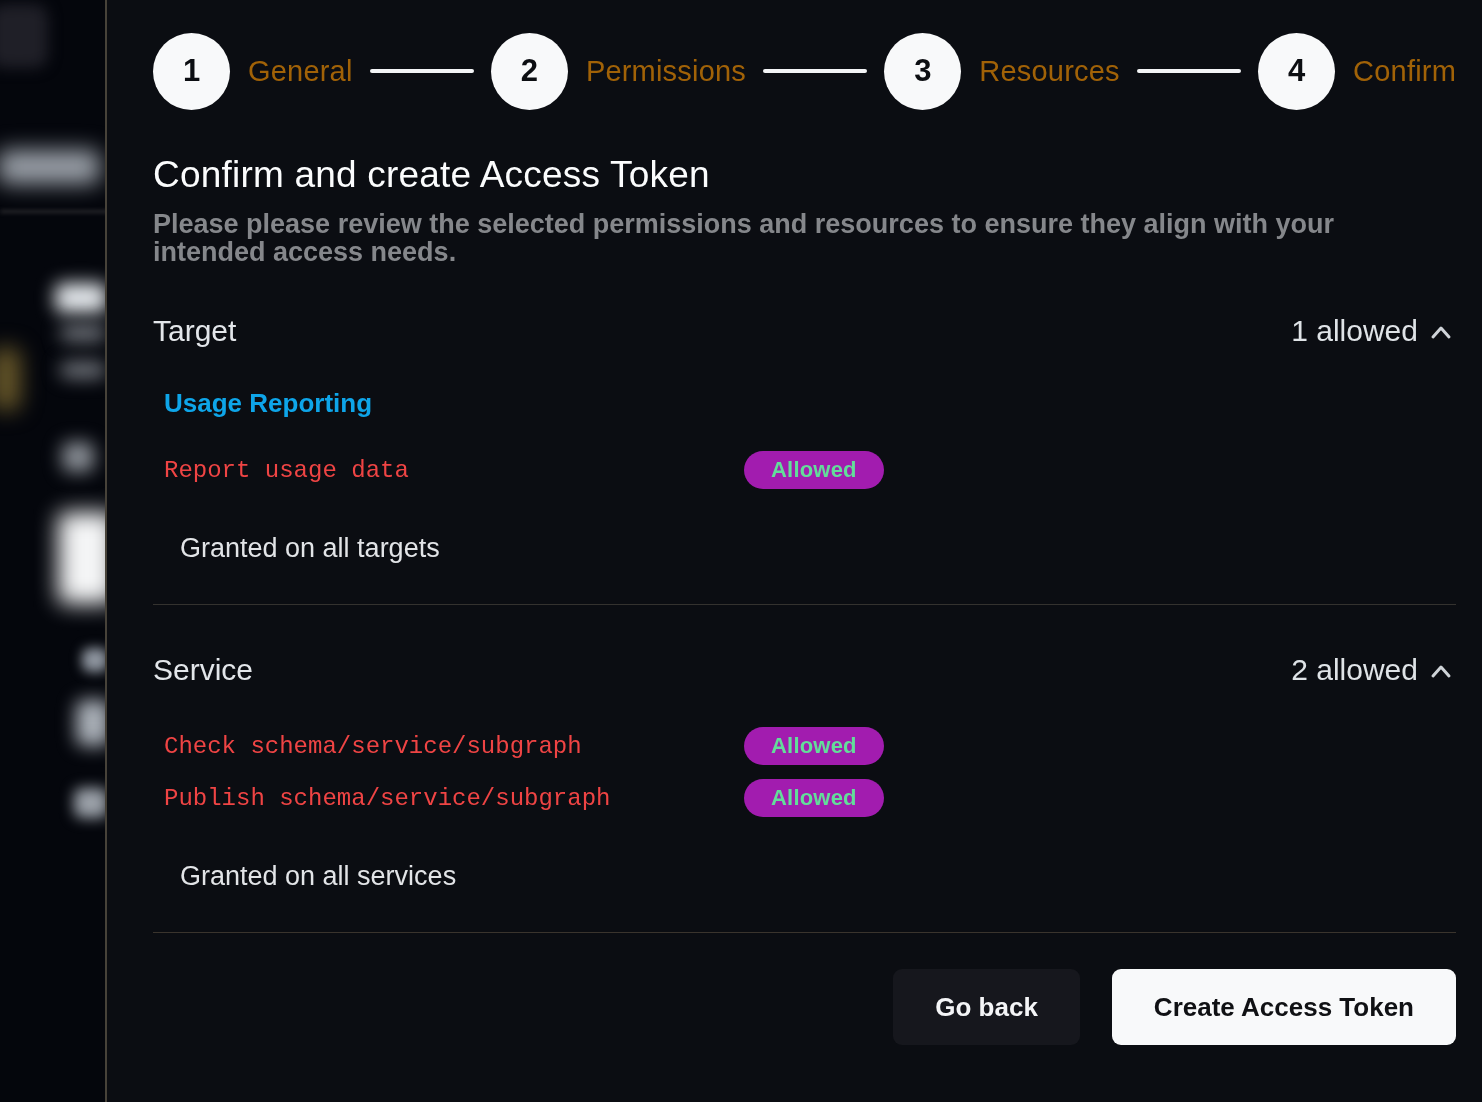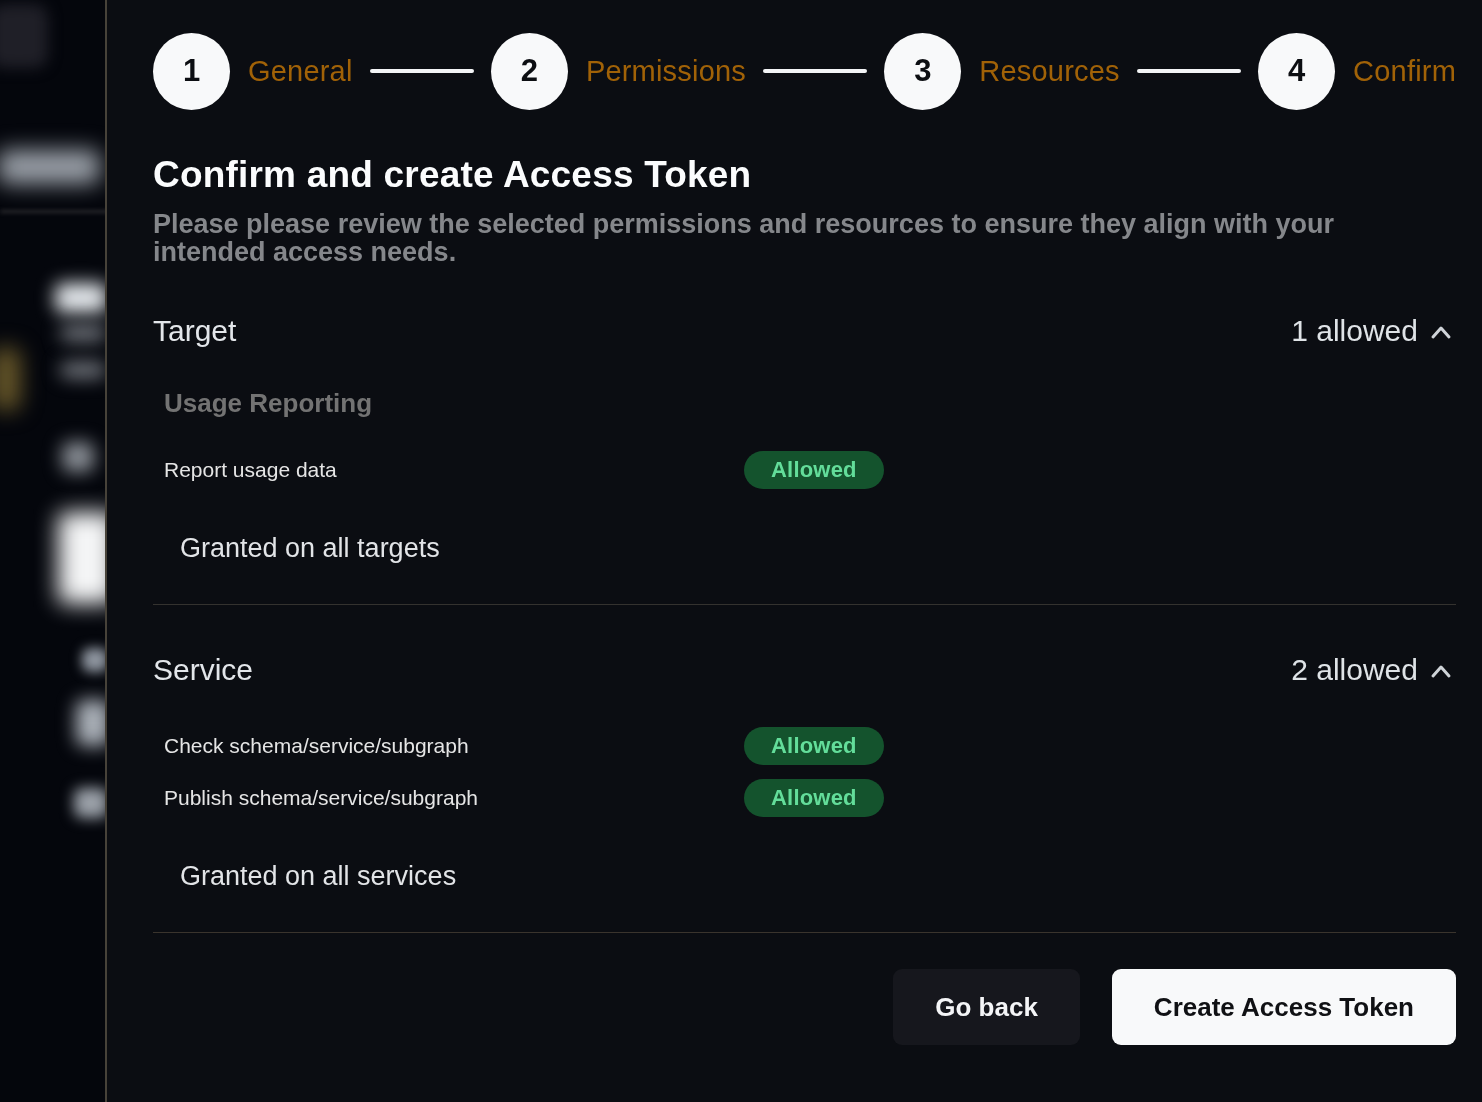--- a/index.html
+++ b/index.html
@@ -49,45 +49,45 @@
   .step-circle {
     width: 77px; height: 77px; border-radius: 50%;
     background: #f8f9fa; color: #0c0e12;
     display: flex; align-items: center; justify-content: center;
     font-size: 31px; font-weight: 700; flex: none;
   }
   .step-label { font-size: 29px; font-weight: 500; color: #a16207; letter-spacing: 0.2px; }
   .step-connector { flex: 1 1 0; height: 4px; background: #f3f4f6; border-radius: 2px; min-width: 60px; }
 
   
-  .page-title { margin-top: 44px; font-size: 37px; font-weight: 700; color: #fbfcfd; letter-spacing: 0.2px; }
+  .page-title { margin-top: 44px; font-size: 37px; font-weight: 400; color: #fbfcfd; letter-spacing: 0.2px; }
   .page-desc {
     margin-top: 14px; font-size: 27px; line-height: 28px;
     color: #85878b; max-width: 1230px; font-weight: 700;
   }
 
   
   .section-header {
     display: flex; align-items: center; justify-content: space-between;
     margin-top: 48px;
   }
   .section-name { font-size: 30px; color: #e3e6ea; font-weight: 400; }
   .section-right { display: flex; align-items: flex-end; gap: 8px; cursor: pointer; }
   .allowed-count { font-size: 30px; color: #dfe3e7; font-weight: 400; }
   .chevron { width: 30px; height: 30px; display: flex; align-items: center; justify-content: center; }
 
   .group { margin-top: 40px; margin-left: 11px; }
-  .group-heading { font-size: 26px; font-weight: 700; color: #737373; }
+  .group-heading { font-size: 26px; font-weight: 700; color: #0ea5e9; }
   .perm-row { display: flex; align-items: center; margin-top: 32px; }
   .perm-row + .perm-row { margin-top: 14px; }
-  .perm-label { width: 580px; font-size: 21px; color: #e5e5e5; font-weight: 400; }
+  .perm-label { width: 580px; font-size: 24px; color: #ef4444; font-weight: 400; font-family: Liberation Mono, monospace; }
   .badge {
     display: inline-flex; align-items: center; justify-content: center;
     height: 38px; padding: 0 27px; border-radius: 19px;
-    background: #14532d; color: #63dd9a;
+    background: #a21caf; color: #63dd9a;
     font-size: 22px; font-weight: 700; letter-spacing: 0.2px;
   }
   .granted-note { margin-top: 44px; margin-left: 27px; font-size: 27px; color: #e2e4e7; }
 
   .divider { height: 1px; background: #34322f; margin-top: 40px; }
   .divider.footer-divider { background: #3a342d; }
 
   
   .footer {
     display: flex; justify-content: flex-end; align-items: center;

